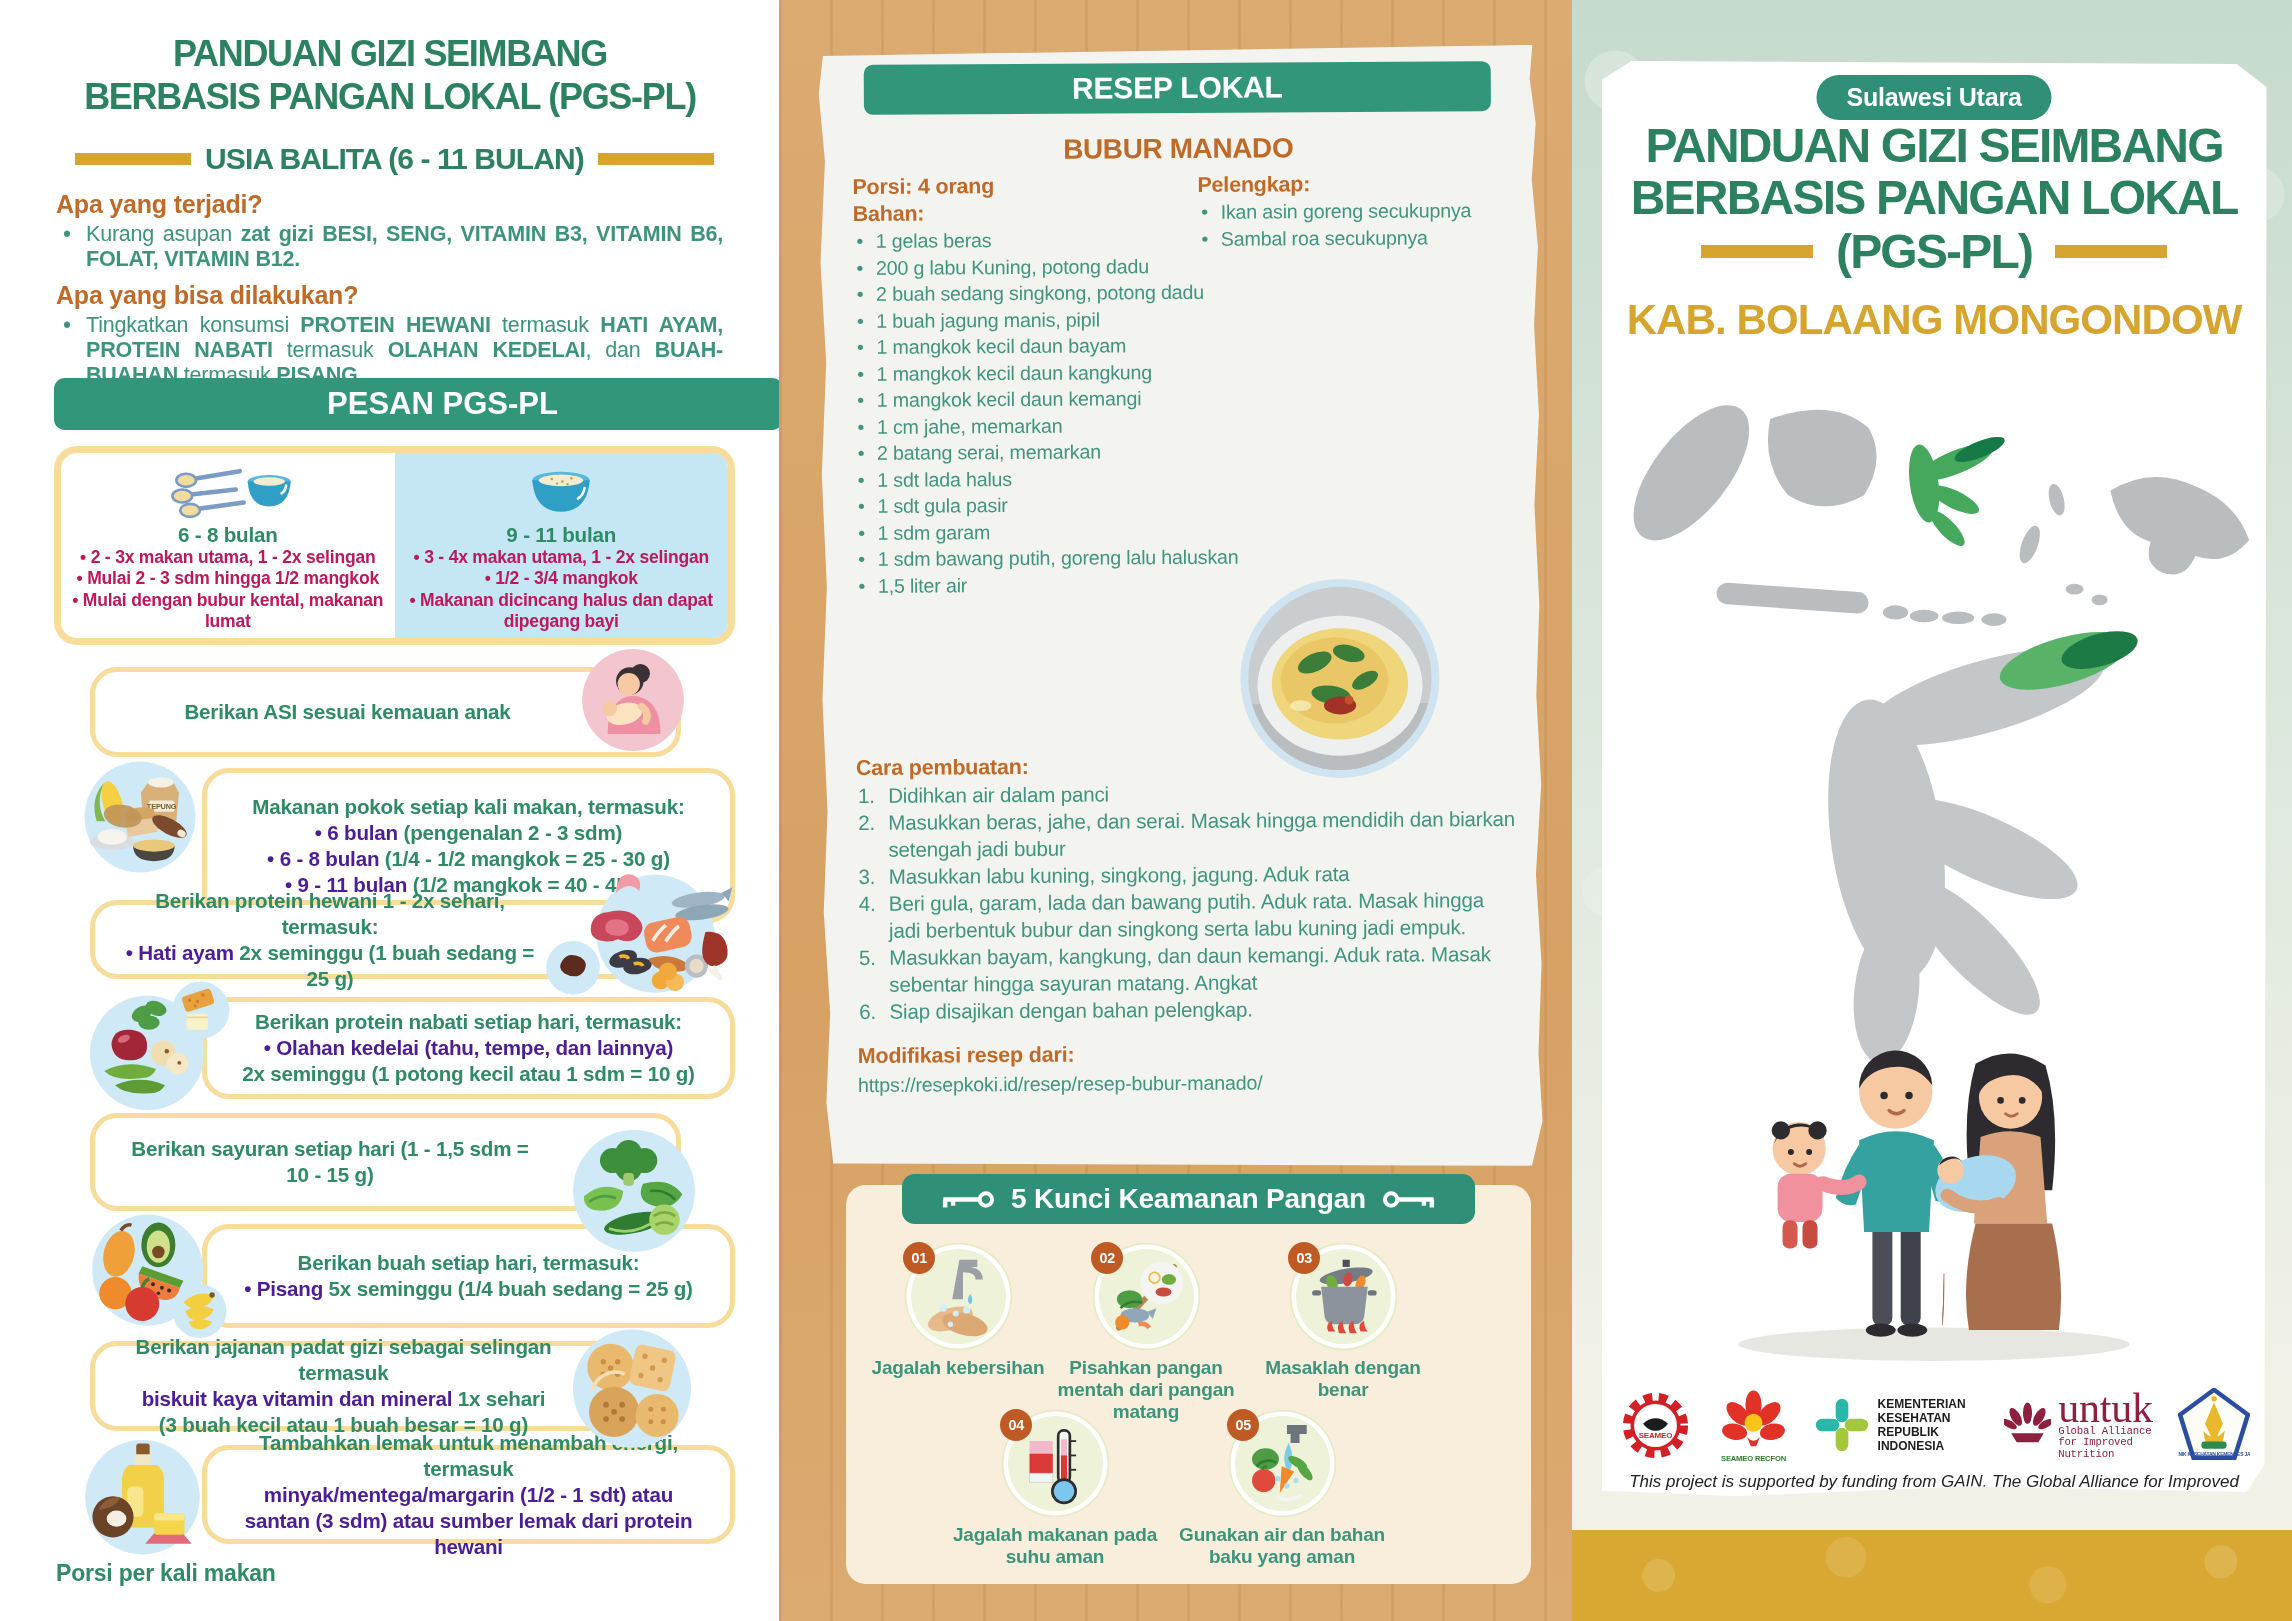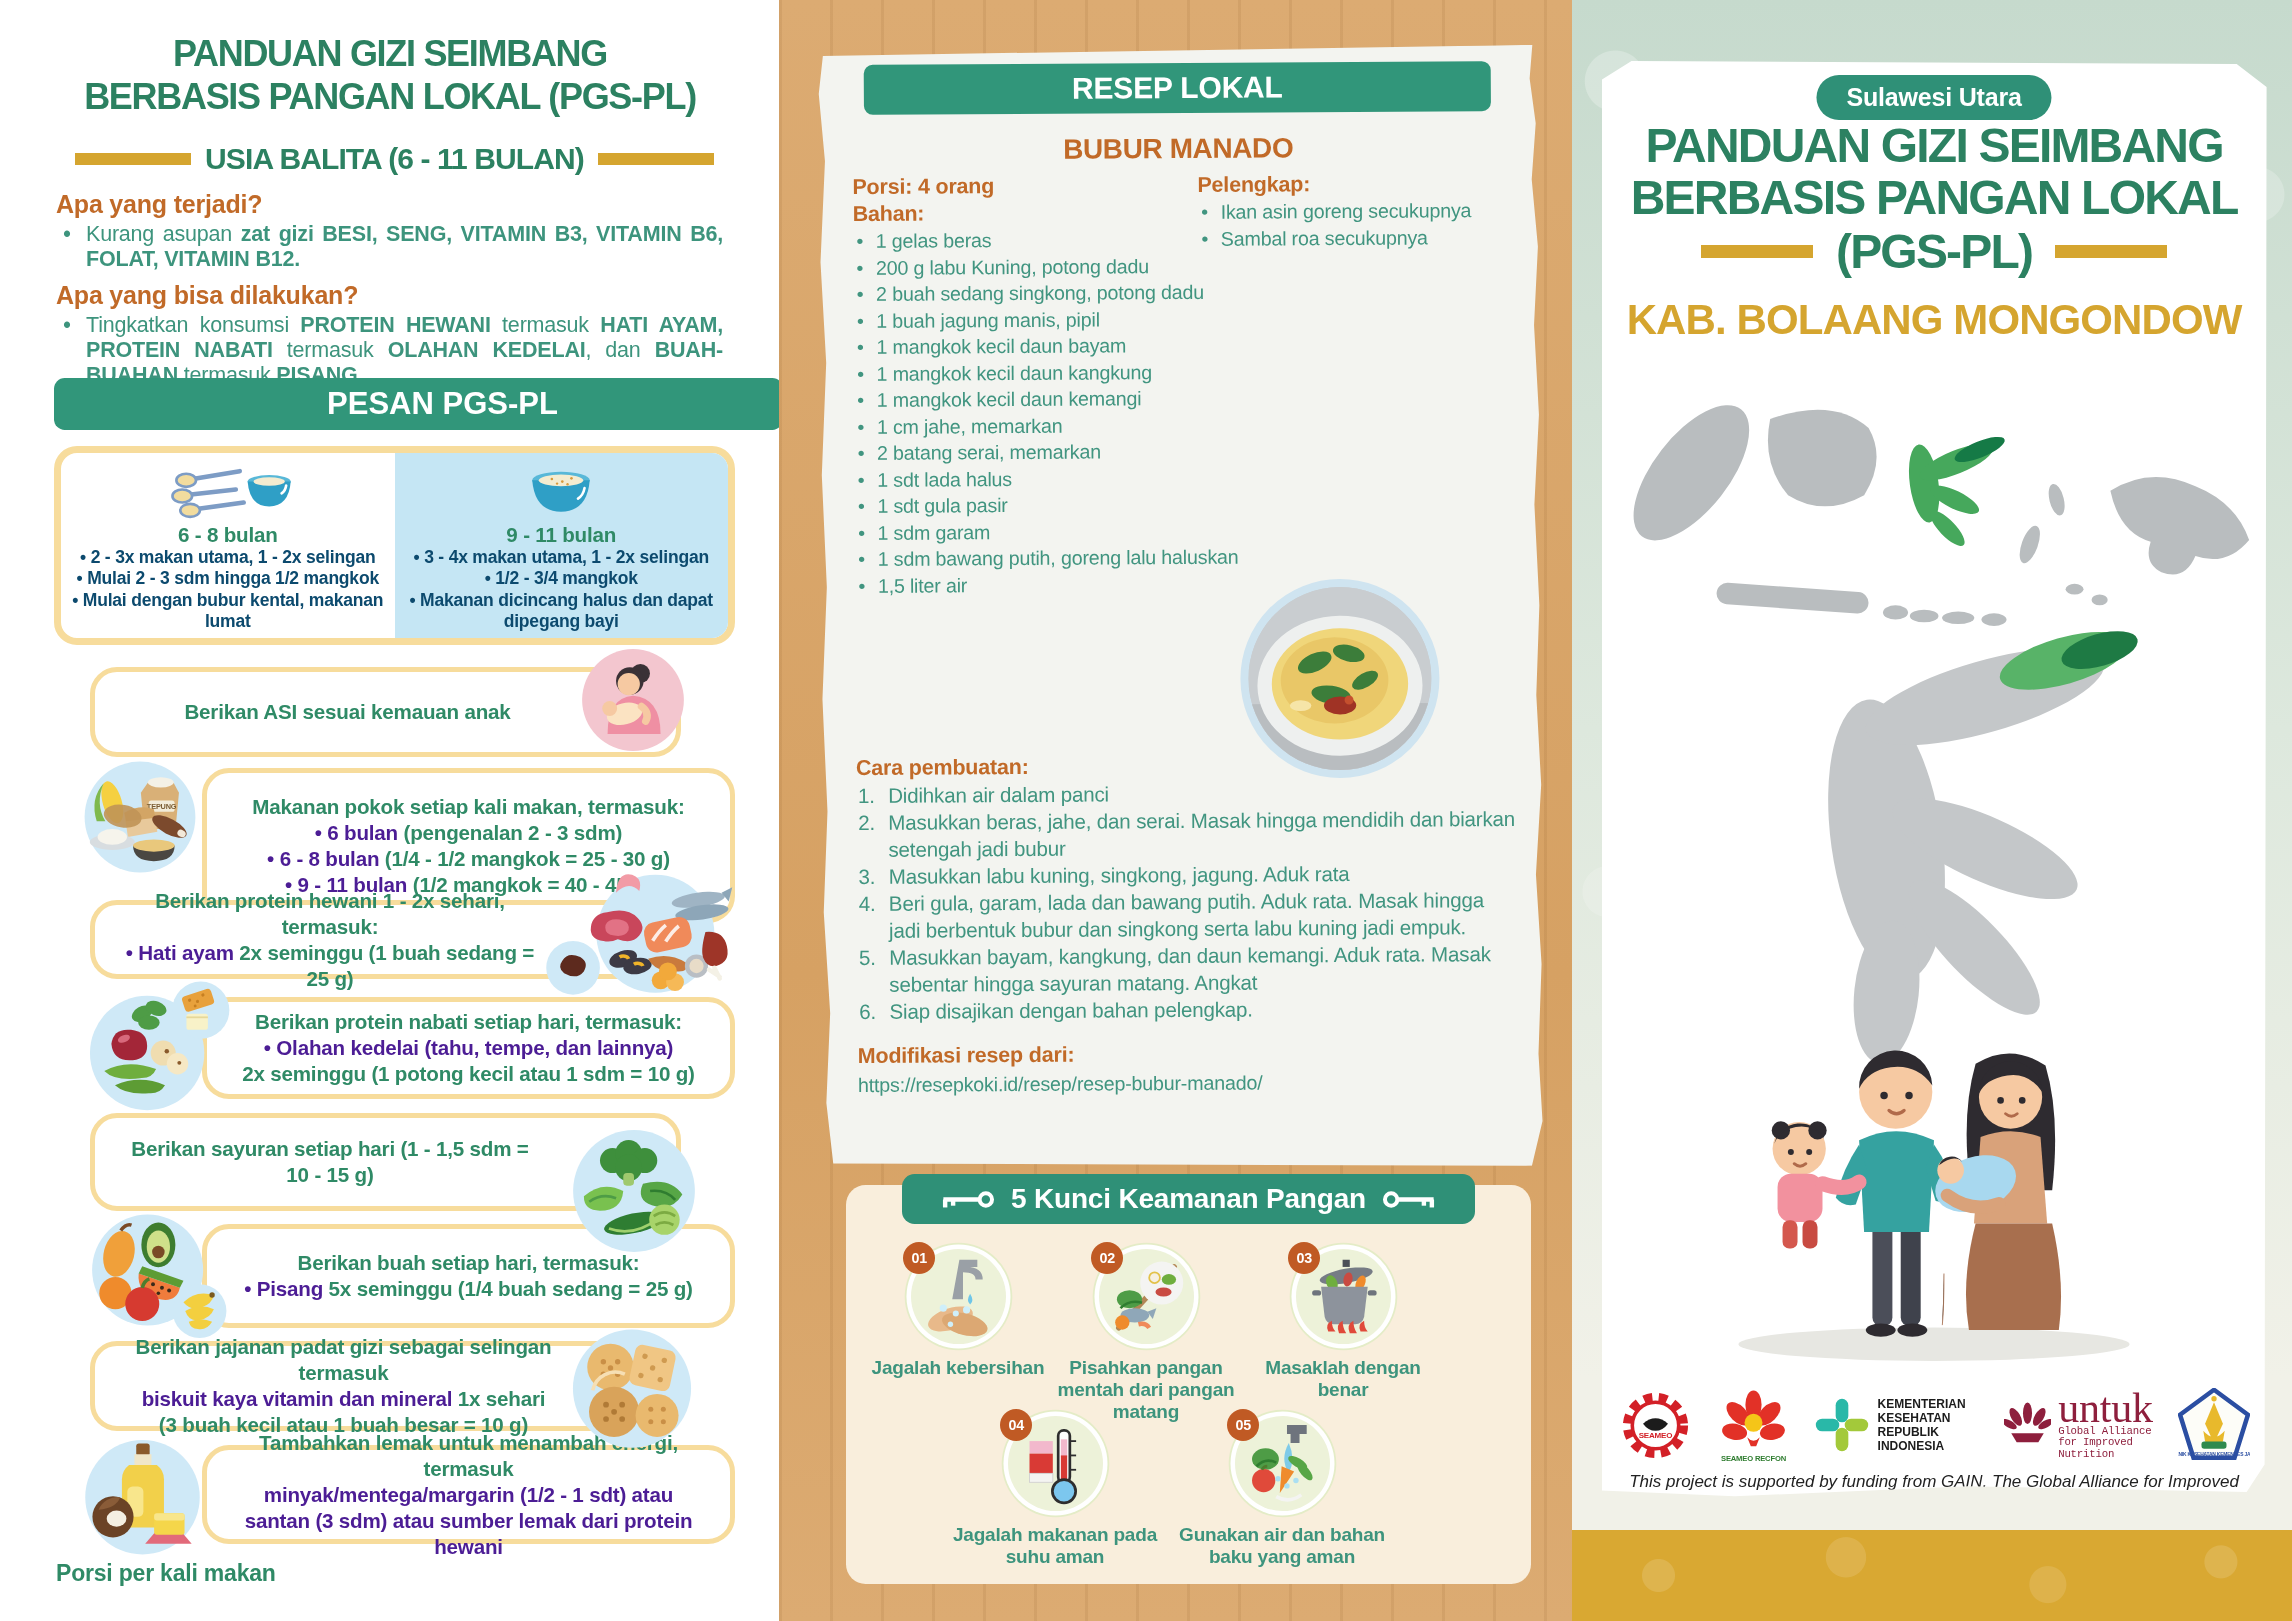--- a/index.html
+++ b/index.html
@@ -18,21 +18,21 @@
           text-align:justify;padding-left:30px;box-sizing:border-box;}
   .q-text::before{content:"•";position:absolute;left:7.2px;top:0;color:#3d947d;font-weight:700;}
   .q-text .n{font-weight:500;} .q-text .b{font-weight:800;}
   .lp-banner{position:absolute;left:54px;top:378px;width:681px;height:52px;background:#31967a;border-radius:10.7px;
              display:flex;align-items:center;justify-content:center;color:#fff;font-weight:800;font-size:31px;letter-spacing:0;padding-left:48px;}
   .feedbox{position:absolute;left:54px;top:446px;width:681px;height:199px;border:7.2px solid #f7dc9c;border-radius:23px;
            overflow:hidden;display:flex;background:#fff;box-sizing:border-box;}
   .feed-col{flex:1 1 50%;display:flex;flex-direction:column;align-items:center;padding:9px 9px 5.4px;box-sizing:border-box;}
   .feed-col.blue{background:#c5e6f4;}
   .feed-age{font-weight:800;font-size:20.6px;color:#2f8a66;margin-top:1.8px;}
-  .feed-li{font-weight:700;font-size:17.5px;line-height:21.5px;color:#0c4a6e;text-align:center;}
+  .feed-li{font-weight:700;font-size:17.5px;line-height:21.5px;color:#be185d;text-align:center;}
   .feed-li::before{content:"• ";}
   .rbox{position:absolute;border:5.4px solid #f7dc9c;border-radius:27px;background:#fff;box-sizing:border-box;
         display:flex;flex-direction:column;justify-content:center;text-align:center;
         font-weight:700;font-size:20.6px;line-height:26px;padding:3.6px 23px;}
   .rbox .g{color:#2f8a66;} .rbox .o{color:#4c1d95;}
   .ricon{position:absolute;}
   .lp-foot{position:absolute;left:56px;top:1560px;font-weight:800;font-size:23px;color:#2f8a66;}
 
   
   .panel-mid{position:absolute;left:779px;top:0;width:793px;height:1621px;

